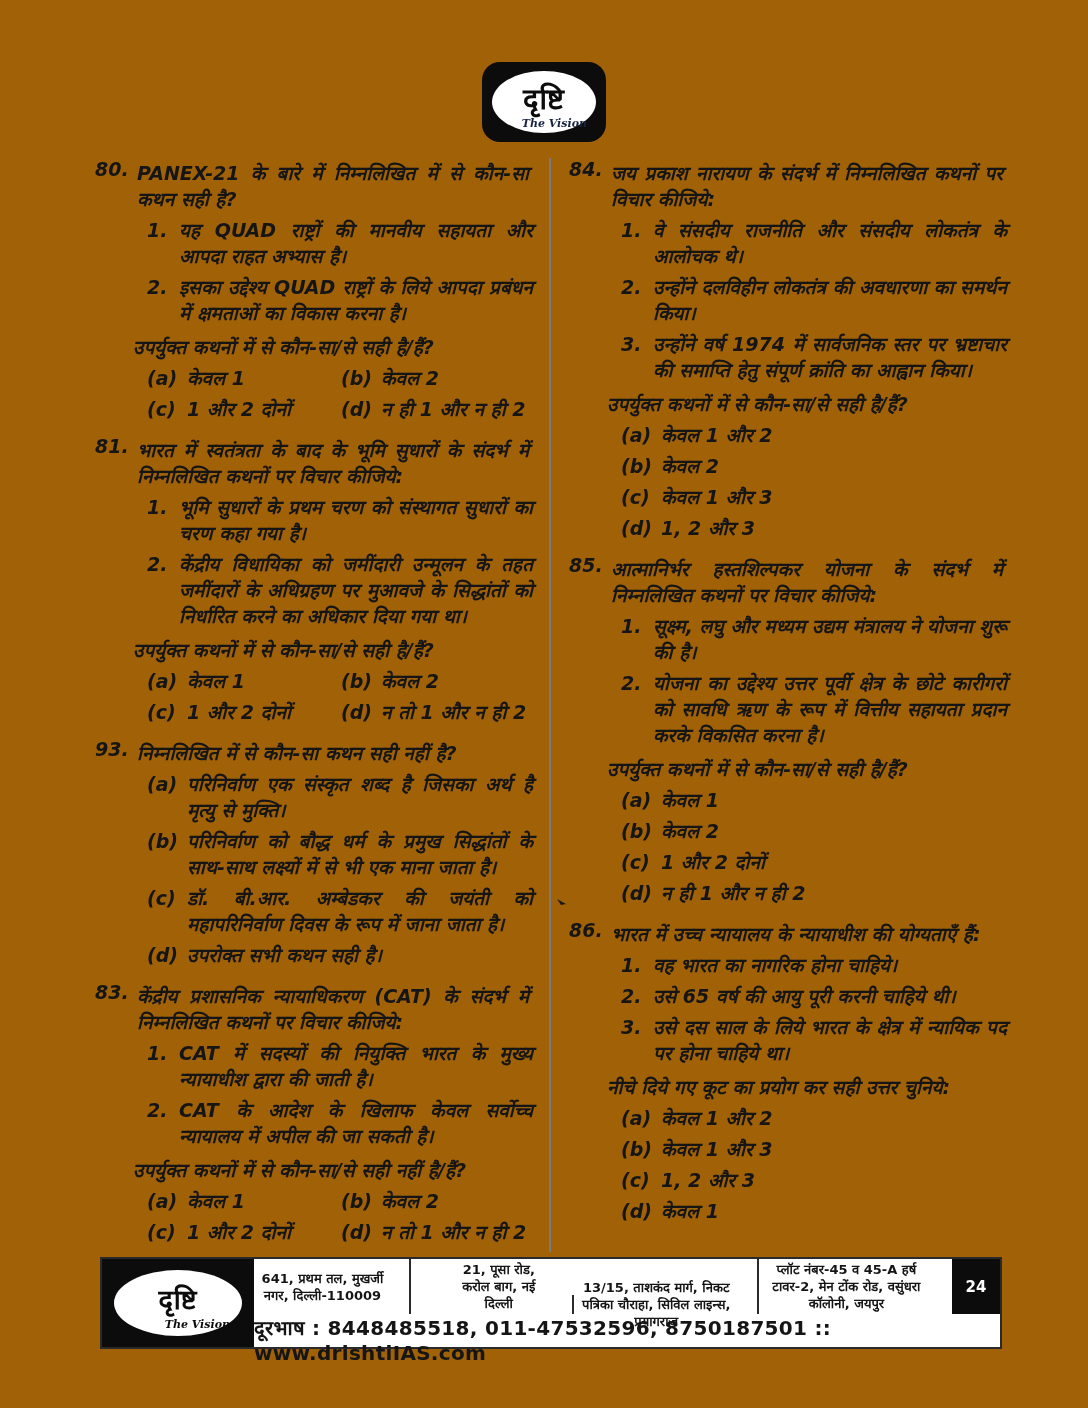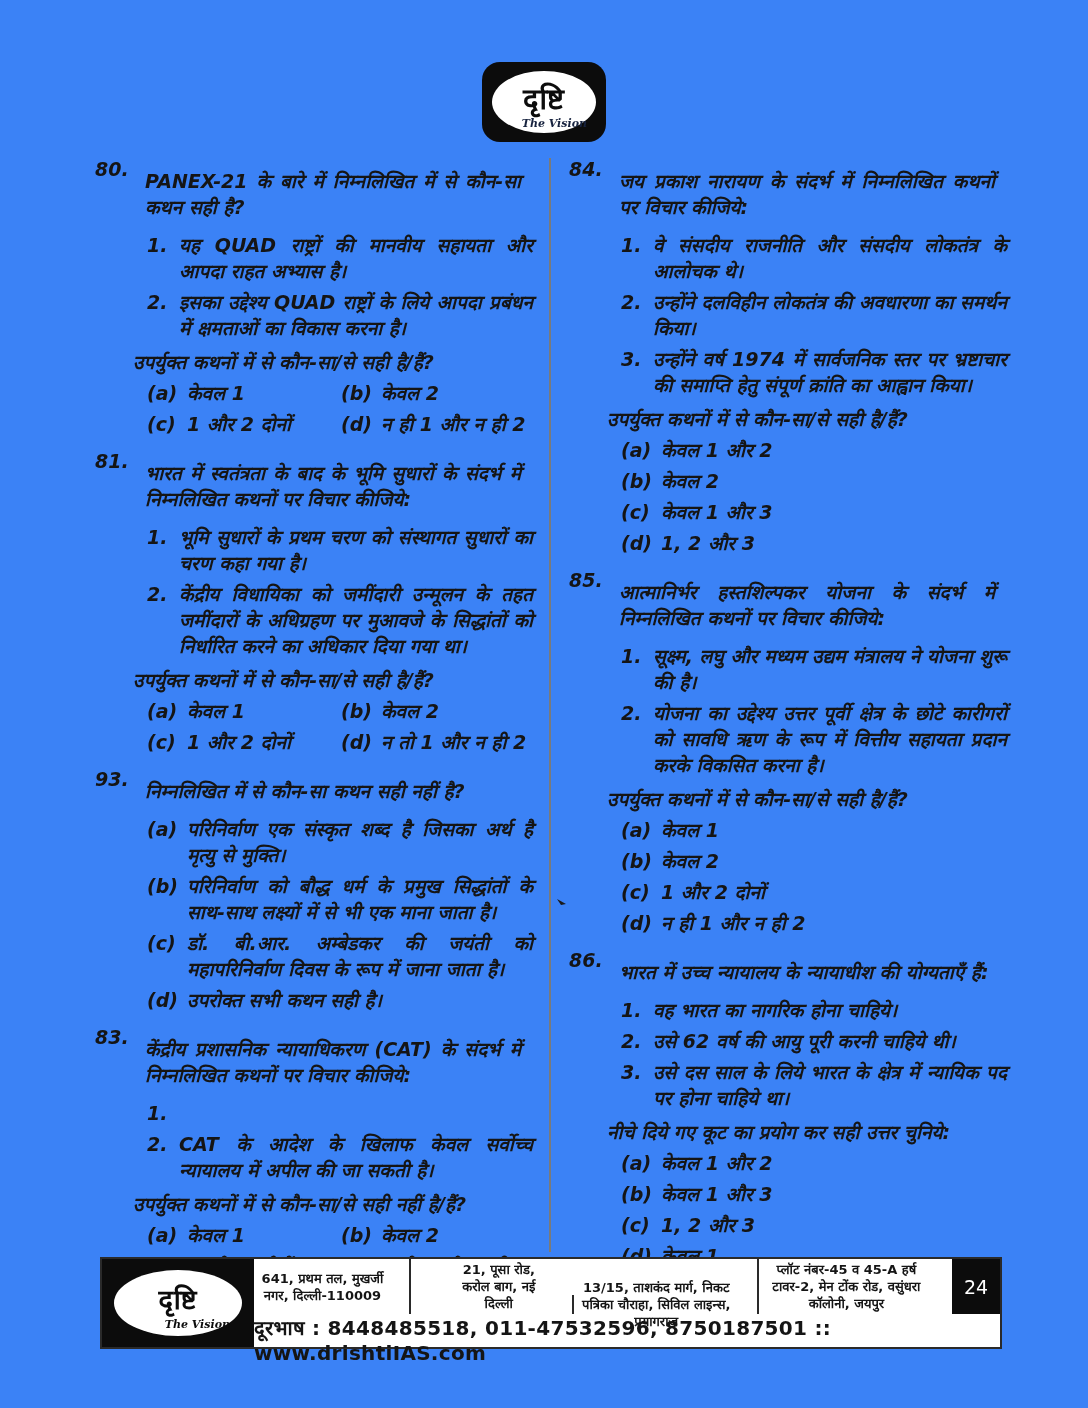--- a/index.html
+++ b/index.html
@@ -1,17 +1,17 @@
 <!DOCTYPE html>
 <html><head>
 <meta charset="utf-8">
 <style>
   html,body{margin:0;padding:0;background:#ffffff;}
   .page{
-    position:relative;width:1088px;height:1408px;background:#3b82f6;
+    position:relative;width:1088px;height:1408px;background:#a16207;
     font-family:"DejaVu Sans","Liberation Sans",sans-serif;
     color:#151515;overflow:hidden;
   }
 
   
   .logo-badge{
     position:absolute;top:62px;left:50%;transform:translateX(-50%);
     width:124px;height:80px;background:#0c0c0c;border-radius:18px;
     display:flex;align-items:center;justify-content:center;
   }
@@ -32,21 +32,21 @@
   .col{width:446px;}
   .col-left{margin-right:10px;}
   .col-right{margin-left:26px;}
   .v-divider{position:absolute;left:549px;top:158px;width:2px;height:1094px;background:#7a7a7a;}
 
   
   .question{margin-bottom:11px;font-size:19px;font-weight:700;line-height:26px;}
   .q-row{display:flex;align-items:flex-start;}
   .q-num{flex:0 0 38px;}
   .q-content{flex:1;min-width:0;}
-  .q-text{margin:12px;text-align:justify;}
+  .q-text{margin:4px;text-align:justify;}
   .statement{display:flex;margin-top:5px;padding-left:14px;}
   .s-num{flex:0 0 32px;}
   .s-text{flex:1;text-align:justify;}
   .q-prompt{margin:8px 0 5px 0;text-align:justify;}
   .options{padding-left:14px;margin-top:2px;}
   .options.grid2{display:grid;grid-template-columns:194px 1fr;row-gap:5px;}
   .options.list .option{margin-top:5px;}
   .option{display:flex;}
   .opt-label{flex:0 0 40px;}
   .opt-text{flex:1;text-align:justify;}
@@ -69,21 +69,21 @@
   .f-main{flex:1;display:flex;flex-direction:column;min-width:0;}
   .f-addresses{display:flex;height:55px;gap:18px;}
   .f-addr{
     display:flex;align-items:center;justify-content:center;text-align:center;
     font-size:13px;font-weight:700;line-height:17px;padding:2px 7px;box-sizing:border-box;
   }
   .f-addr + .f-addr{border-left:2px solid #2a2a2a;}
   .w1{flex:1.22;}.w2{flex:0.95;padding-left:40px;}.w3{flex:1.5;margin-top:36px;}.w4{flex:1.6;}
   .f-page{
     flex:0 0 48px;background:#0c0c0c;color:#ffffff;display:flex;align-items:center;justify-content:center;
-    font-size:19px;font-weight:400;text-align:right;
+    font-size:15px;font-weight:700;text-align:right;
   }
   .f-phone{
     flex:1;display:flex;align-items:center;justify-content:center;
     font-size:20px;font-weight:700;letter-spacing:0.3px;
   }
 </style>
 </head>
 <body>
 
 <div class="page">
@@ -193,20 +193,21 @@
             </div>
           </div>
         </section>
         <section class="question">
           <div class="q-row">
             <span class="q-num">83.</span>
             <div class="q-content">
               <p class="q-text">केंद्रीय प्रशासनिक न्यायाधिकरण (CAT) के संदर्भ में निम्नलिखित कथनों पर विचार कीजिये:</p>
               <div class="statement">
                 <span class="s-num">1.</span>
+                <span class="s-text">CAT में सदस्यों की नियुक्ति भारत के मुख्य न्यायाधीश द्वारा की जाती है।</span>
               </div>
               <div class="statement">
                 <span class="s-num">2.</span>
                 <span class="s-text">CAT के आदेश के खिलाफ केवल सर्वोच्च न्यायालय में अपील की जा सकती है।</span>
               </div>
               <p class="q-prompt">उपर्युक्त कथनों में से कौन-सा/से सही नहीं है/हैं?</p>
               <div class="options grid2">
                 <div class="option">
                   <span class="opt-label">(a)</span>
                   <span class="opt-text">केवल 1</span>
@@ -307,21 +308,21 @@
           <div class="q-row">
             <span class="q-num">86.</span>
             <div class="q-content">
               <p class="q-text">भारत में उच्च न्यायालय के न्यायाधीश की योग्यताएँ हैं:</p>
               <div class="statement">
                 <span class="s-num">1.</span>
                 <span class="s-text">वह भारत का नागरिक होना चाहिये।</span>
               </div>
               <div class="statement">
                 <span class="s-num">2.</span>
-                <span class="s-text">उसे 62 वर्ष की आयु पूरी करनी चाहिये थी।</span>
+                <span class="s-text">उसे 65 वर्ष की आयु पूरी करनी चाहिये थी।</span>
               </div>
               <div class="statement">
                 <span class="s-num">3.</span>
                 <span class="s-text">उसे दस साल के लिये भारत के क्षेत्र में न्यायिक पद पर होना चाहिये था।</span>
               </div>
               <p class="q-prompt">नीचे दिये गए कूट का प्रयोग कर सही उत्तर चुनिये:</p>
               <div class="options list">
                 <div class="option">
                   <span class="opt-label">(a)</span>
                   <span class="opt-text">केवल 1 और 2</span>

